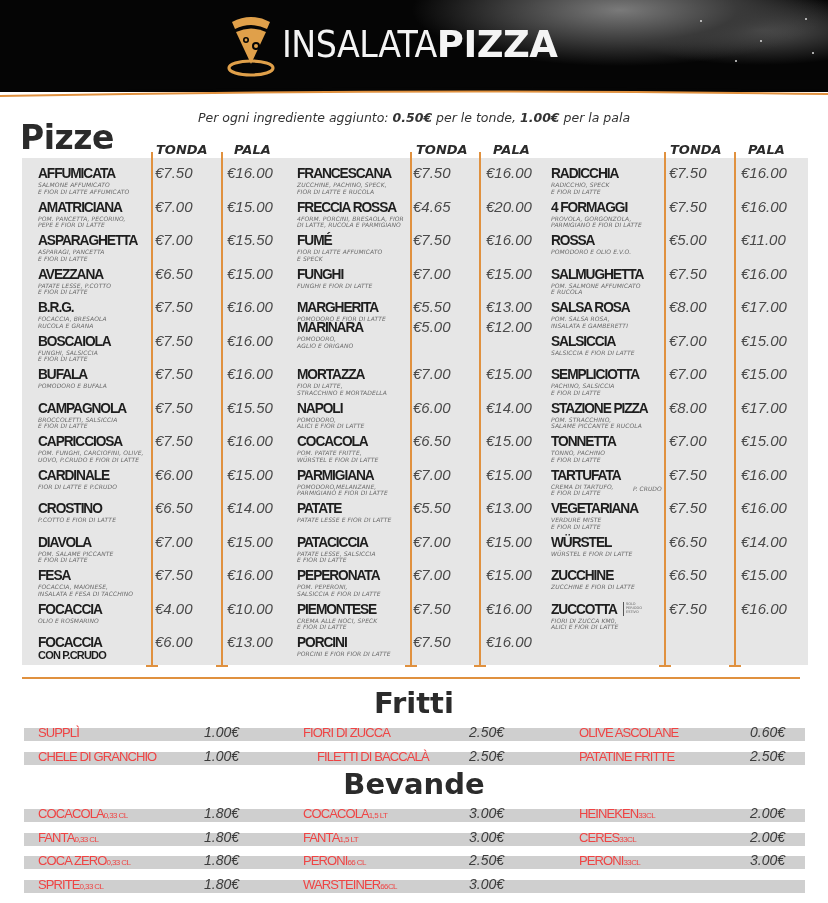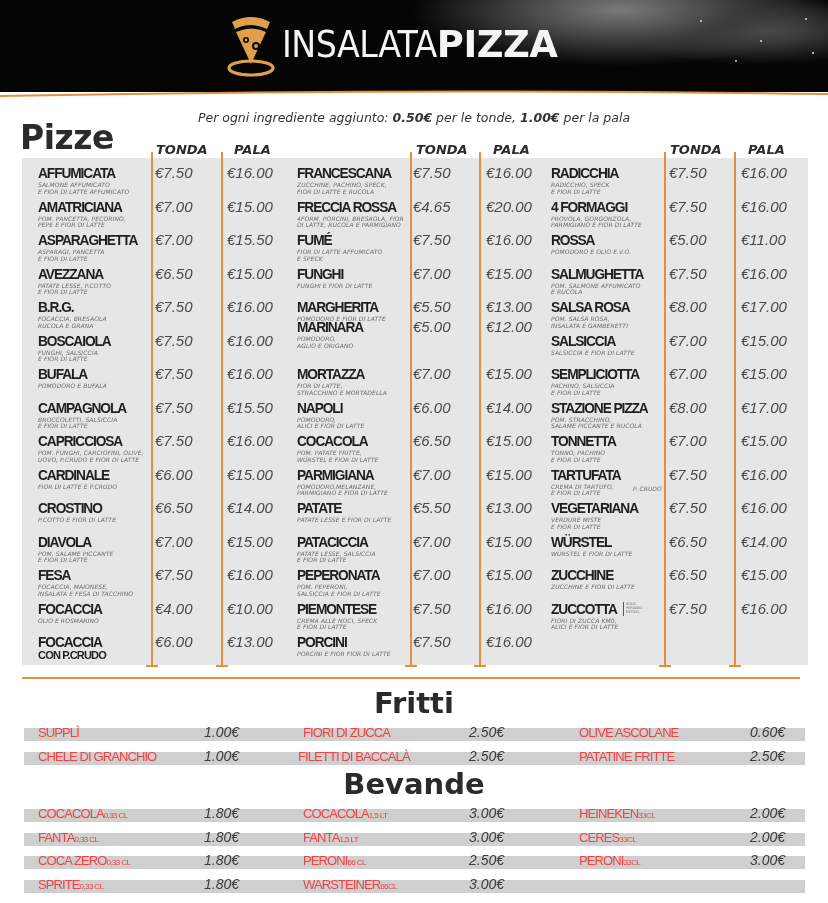--- a/index.html
+++ b/index.html
@@ -452,21 +452,21 @@
     <div class="band" style="top: 728px;"></div>
     <div class="item" style="left: 38px; top: 725px;"><span>SUPPLÌ</span></div>
     <div class="price" style="left: 204px; top: 724px;">1.00€</div>
     <div class="item" style="left: 303px; top: 725px;"><span>FIORI DI ZUCCA</span></div>
     <div class="price" style="left: 469px; top: 724px;">2.50€</div>
     <div class="item" style="left: 579px; top: 725px;"><span>OLIVE ASCOLANE</span></div>
     <div class="price" style="left: 750px; top: 724px;">0.60€</div>
     <div class="band" style="top: 752px;"></div>
     <div class="item" style="left: 38px; top: 749px;"><span>CHELE DI GRANCHIO</span></div>
     <div class="price" style="left: 204px; top: 748px;">1.00€</div>
-    <div class="item" style="left: 298px; top: 749px;"><span>FILETTI DI BACCALÀ</span></div>
+    <div class="item" style="left: 317px; top: 749px;"><span>FILETTI DI BACCALÀ</span></div>
     <div class="price" style="left: 469px; top: 748px;">2.50€</div>
     <div class="item" style="left: 579px; top: 749px;"><span>PATATINE FRITTE</span></div>
     <div class="price" style="left: 750px; top: 748px;">2.50€</div>
   </div>
 
 <div class="sec-title" style="top:767px">Bevande</div>
 <div id="bevande-rows">
     <div class="band" style="top: 809px;"></div>
     <div class="item" style="left: 38px; top: 806px;"><span>COCACOLA</span><small>0,33 CL</small></div>
     <div class="price" style="left: 204px; top: 805px;">1.80€</div>

